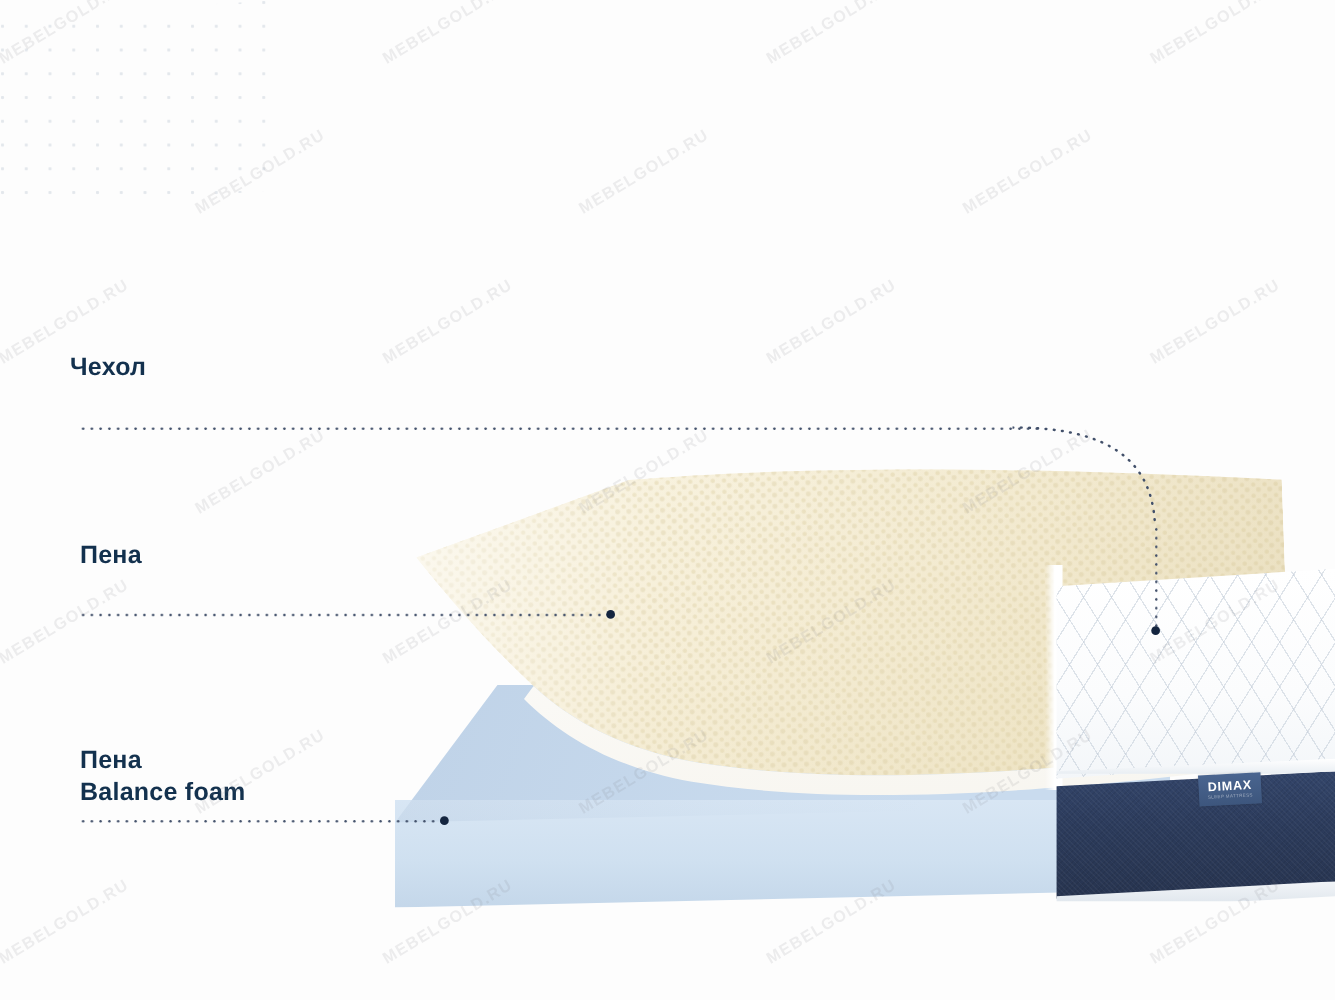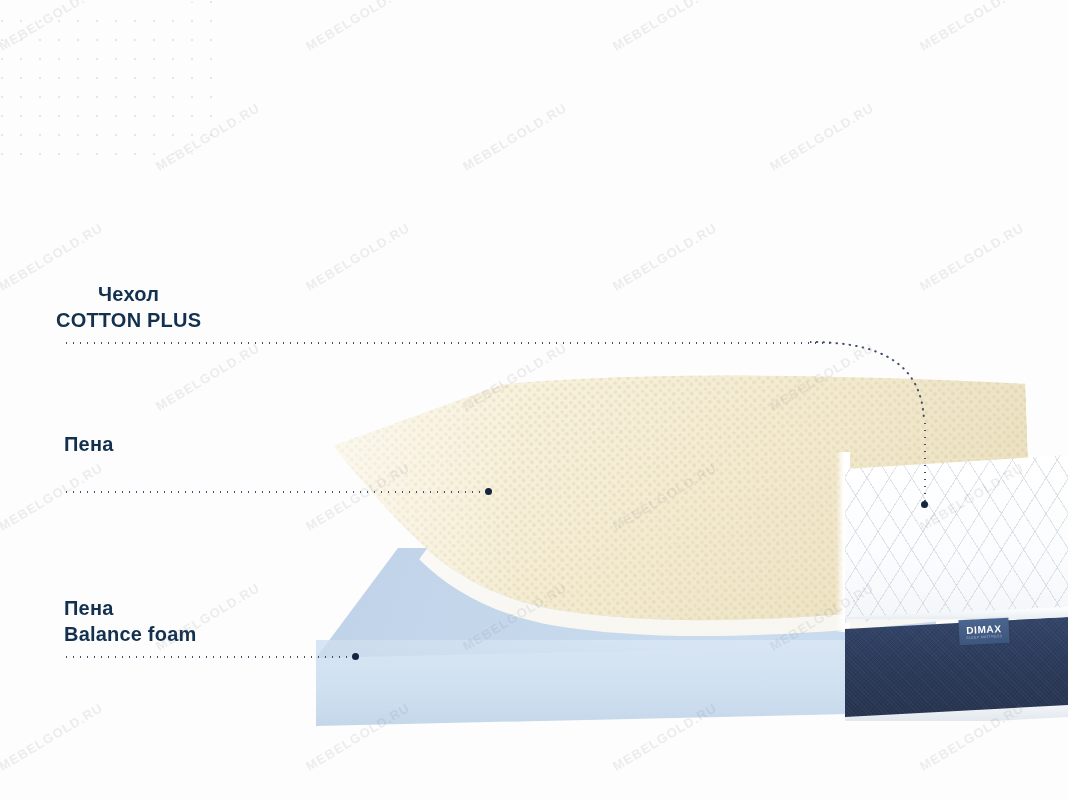--- a/index.html
+++ b/index.html
@@ -219,21 +219,20 @@
 
     <div id="dimax-tag">
       <span class="brand">DIMAX</span>
       <span class="sub">SLEEP MATTRESS</span>
     </div>
   </div>
 
 
   <div class="callout" id="callout-cover">
     <div class="l1">Чехол</div>
-    <div class="l2">COTTON PLUS</div>
   </div>
   <div class="leader" id="leader-cover"></div>
   <svg id="leader-cover-curve" viewBox="0 0 118 90" fill="none">
     <path d="M 0 1 C 60 1, 112 16, 114 80" stroke="#42506a" stroke-width="2" stroke-linecap="round" stroke-dasharray="0.6 6" fill="none"></path>
   </svg>
   <div id="leader-cover-vert"></div>
   <div class="leader-dot" id="dot-cover"></div>
 
   <div class="callout" id="callout-massage">
     <div class="l1">Пена</div>

